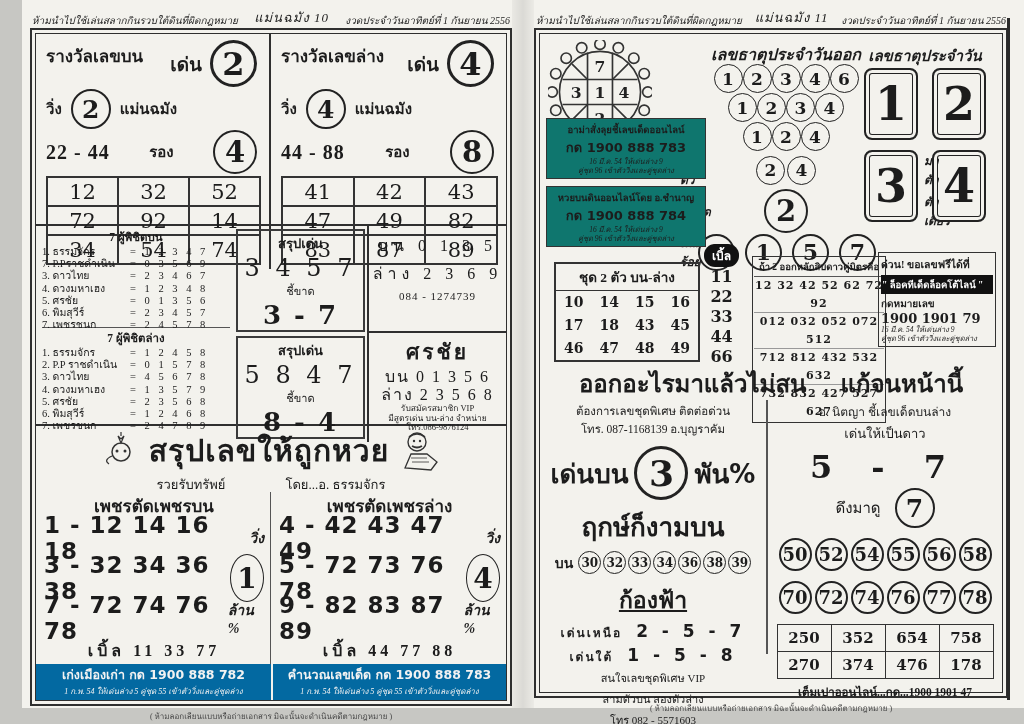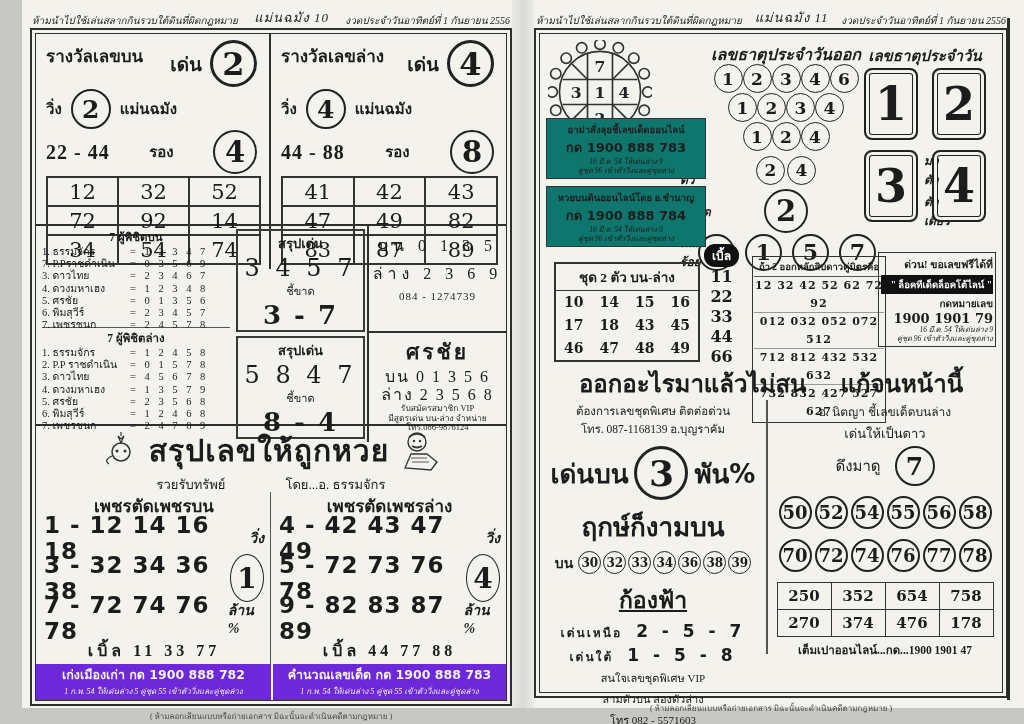--- a/index.html
+++ b/index.html
@@ -90,21 +90,21 @@
   .dia-col.first { border-right:1.5px solid #555; }
   .dia-title { text-align:center; font-size:17px; font-weight:bold; height:26px; }
   .dia-row { display:flex; align-items:center; justify-content:space-between; height:40px; }
   .dia-nums { font-size:23px; font-weight:bold; font-family:"DejaVu Sans",sans-serif; letter-spacing:1px; }
   .script { font-style:italic; font-weight:bold; font-size:14px; }
   .ovalbig { display:inline-flex; align-items:center; justify-content:center; width:38px; height:48px;
              border:1.5px solid #222; border-radius:50%; font-size:28px; font-weight:bold;
              font-family:"DejaVu Serif",serif; }
   .bill-line { text-align:center; font-size:16px; font-weight:bold; letter-spacing:4px; height:26px; }
   .bars { display:grid; grid-template-columns:1fr 1fr; }
-  .bar { background:#6d28d9; color:#f2f2f2; text-align:center; padding:1px 2px 2px; }
+  .bar { background:#0369a1; color:#f2f2f2; text-align:center; padding:1px 2px 2px; }
   .bar + .bar { border-left:2px solid #f3f2ed; }
   .bar .bt { font-size:12.5px; font-weight:bold; font-family:"DejaVu Sans",sans-serif; }
   .bar .bs { font-size:8px; font-style:italic; white-space:nowrap; }
   .footnote { text-align:center; font-size:8px; color:#444; margin-top:4px; }
 
   
   .rp-inner { height:660px; }
   .abs { position:absolute; }
   .ititle { font-style:italic; font-weight:bold; }
   .pyr { display:flex; flex-direction:column; align-items:center; }
@@ -134,21 +134,21 @@
   .set2 .t { font-size:13.5px; font-weight:bold; border-bottom:1.5px solid #333; padding:2px 0; }
   .set2 .r { display:flex; justify-content:space-around; font-size:14px; font-weight:bold;
              font-family:"DejaVu Serif",serif; line-height:23px; }
 
   .mate { border:1.5px solid #333; width:134px; text-align:center; padding:2px 1px; }
   .mate .t { font-size:9.5px; font-weight:bold; border-bottom:1px solid #555; padding-bottom:2px; }
   .mate .r { font-size:11px; font-weight:bold; font-family:"DejaVu Serif",serif; line-height:17.5px;
              letter-spacing:1px; border-top:1px solid #999; }
   .mate .r.first { border-top:none; }
 
-  .freebox { border:1.5px solid #333; width:118px; text-align:right; padding:3px 2px; }
+  .freebox { border:1.5px solid #333; width:118px; text-align:left; padding:3px 2px; }
   .freebox .f1 { font-size:10.5px; font-weight:bold; }
   .freebox .fbar { background:#111; color:#fff; font-size:9.5px; font-weight:bold; padding:2px 1px; margin:2px 0; }
   .freebox .f2 { font-size:10px; font-weight:bold; margin-top:2px; }
   .freebox .fp { font-size:13px; font-weight:bold; font-family:"DejaVu Serif",serif; }
   .freebox .fs { font-size:7.5px; font-style:italic; line-height:8.5px; }
 
   .solve-head { display:flex; justify-content:center; gap:34px; align-items:center; }
   .solve-title { font-size:24px; font-weight:bold; font-family:"DejaVu Sans",sans-serif; }
   .vdiv { position:absolute; width:1.5px; background:#555; }
   .sl { text-align:center; }
@@ -633,20 +633,21 @@
             <span class="nv">1 - 5 - 8</span>
           </div>
       <div class="vipline">สนใจเลขชุดพิเศษ VIP</div>
       <div class="vipline">สามตัวบน สองตัวล่าง</div>
       <div class="vipline">โทร 082 - 5571603</div>
     </div>
 
     <div class="abs sr" style="left:230px; top:368px; width:230px;">
       <div class="l1">อ. นิตญา ชี้เลขเด็ดบนล่าง</div>
       <div class="l2">เด่นให้เป็นดาว</div>
+      <div class="pairbig">5 - 7</div>
       <div class="pullrow">
         <span class="pl">ดึงมาดู</span>
         <span class="circ c40">7</span>
       </div>
       <div class="crow">
         <span class="circ c34">50</span>
             <span class="circ c34">52</span>
             <span class="circ c34">54</span>
             <span class="circ c34">55</span>
             <span class="circ c34">56</span>

